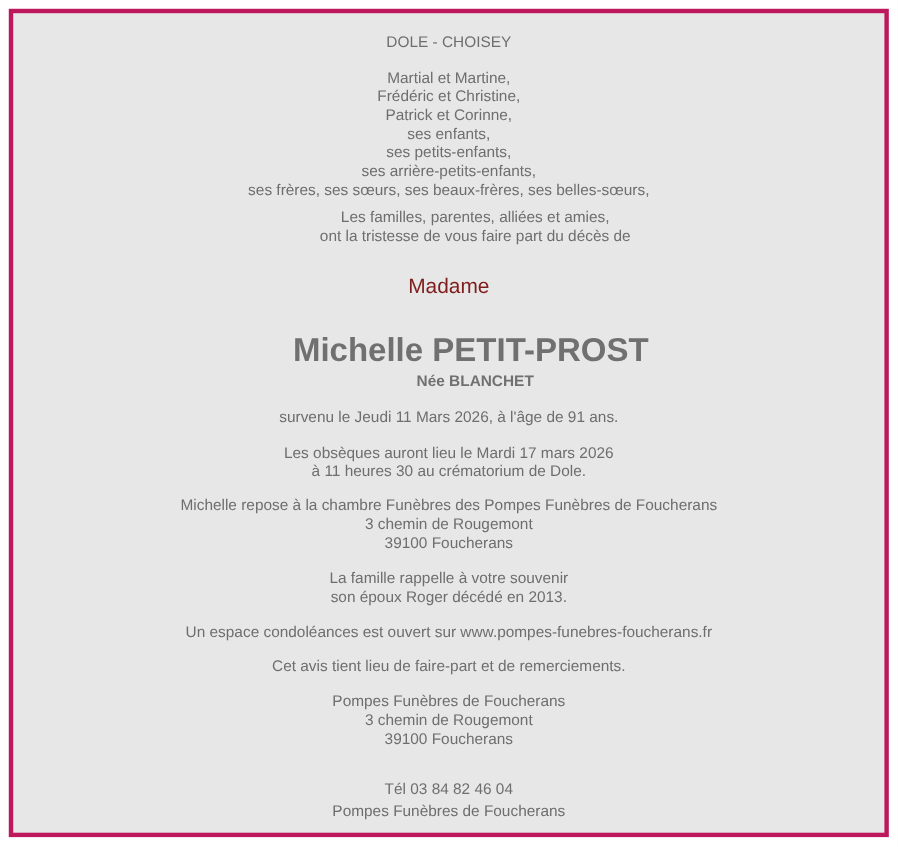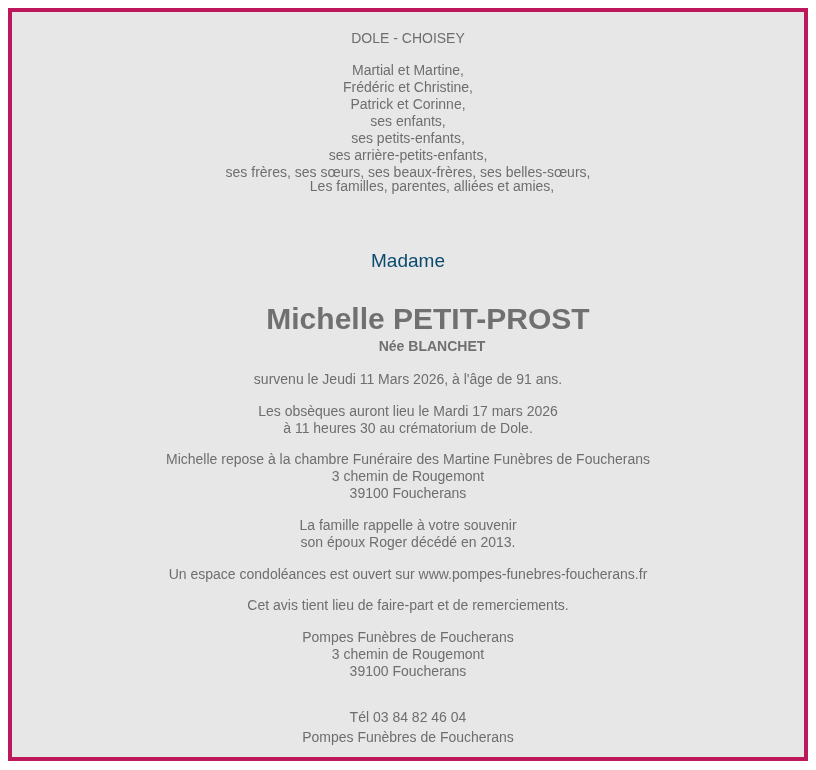--- a/index.html
+++ b/index.html
@@ -5,21 +5,21 @@
   html, body { margin:0; padding:0; background:#ffffff; }
   body { width:816px; height:770px; position:relative; overflow:hidden; }
   .frame {
     position:absolute; left:8px; top:8px; width:792px; height:745px;
     border:4px solid #be185d; background:#e7e7e7;
     font-family:"Liberation Sans", sans-serif; color:#6e6e6e;
     text-align:center; font-size:14px; line-height:17px;
   }
   .blk { position:absolute; left:0; right:0; }
   .ln { display:block; white-space:nowrap; }
-  .madame { font-size:19px; line-height:22px; color:#0c4a6e; }
+  .madame { font-size:19px; line-height:22px; color:#7f1d1d; }
   .name { font-size:30px; line-height:34px; font-weight:bold; color:#707070;margin-left:40px; }
   .nee { font-size:14px; line-height:17px; font-weight:bold; color:#707070; }
 </style>
 </head>
 <body>
 
 <div class="frame">
   <div class="blk" style="top:18px;">
     <span class="ln">DOLE - CHOISEY</span>
   </div>
@@ -27,22 +27,23 @@
   <div class="blk" style="top:50px;">
     <span class="ln">Martial et Martine,</span>
     <span class="ln">Frédéric et Christine,</span>
     <span class="ln">Patrick et Corinne,</span>
     <span class="ln">ses enfants,</span>
     <span class="ln">ses petits-enfants,</span>
     <span class="ln">ses arrière-petits-enfants,</span>
     <span class="ln">ses frères, ses sœurs, ses beaux-frères, ses belles-sœurs,</span>
   </div>
 
-  <div class="blk" style="top:166px;margin-left:48px;">
+  <div class="blk" style="top:177px;margin-left:48px;">
     <span class="ln">Les familles, parentes, alliées et amies,</span>
+    <span class="ln">ont la tristesse de vous faire part du décès de</span>
   </div>
 
   <div class="blk madame" style="top:238px;">
     <span class="ln">Madame</span>
   </div>
 
   <div class="blk name" style="top:290px;">
     <span class="ln">Michelle PETIT-PROST</span>
   </div>
 
@@ -53,21 +54,21 @@
   <div class="blk" style="top:359px;">
     <span class="ln">survenu le Jeudi 11 Mars 2026, à l'âge de 91 ans.</span>
   </div>
 
   <div class="blk" style="top:391px;">
     <span class="ln">Les obsèques auront lieu le Mardi 17 mars 2026</span>
     <span class="ln">à 11 heures 30 au crématorium de Dole.</span>
   </div>
 
   <div class="blk" style="top:439px;">
-    <span class="ln">Michelle repose à la chambre Funéraire des Martine Funèbres de Foucherans</span>
+    <span class="ln">Michelle repose à la chambre Funèbres des Pompes Funèbres de Foucherans</span>
     <span class="ln">3 chemin de Rougemont</span>
     <span class="ln">39100 Foucherans</span>
   </div>
 
   <div class="blk" style="top:505px;">
     <span class="ln">La famille rappelle à votre souvenir</span>
     <span class="ln">son époux Roger décédé en 2013.</span>
   </div>
 
   <div class="blk" style="top:554px;">

